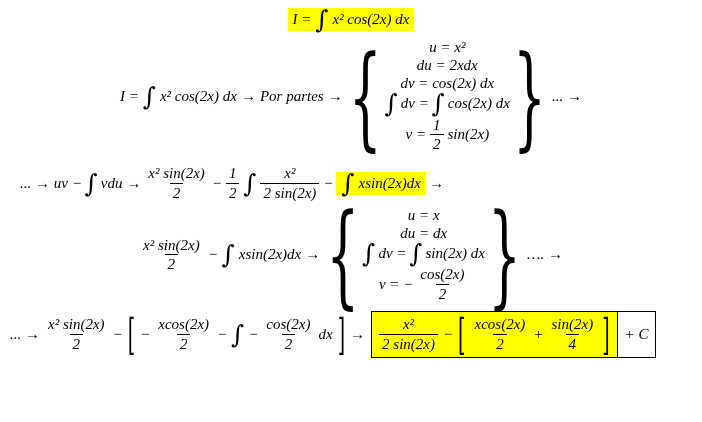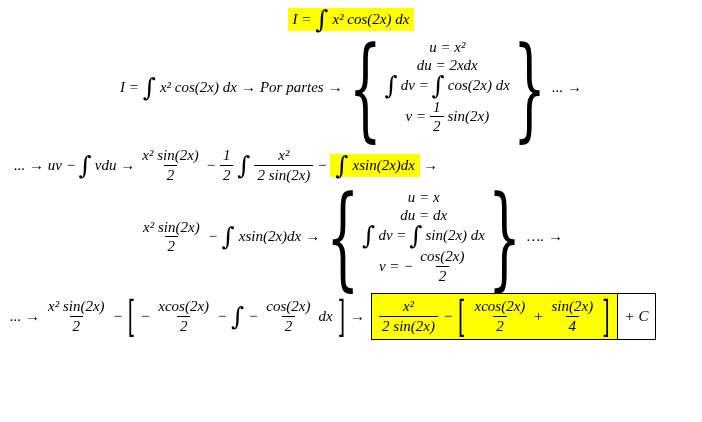--- a/index.html
+++ b/index.html
@@ -8,21 +8,21 @@
     width: 702px; height: 422px; overflow: hidden;
     background: #ffffff; color: #000000;
     font-family: "Liberation Serif", "DejaVu Serif", serif;
     font-style: italic;
     font-size: 15px;
   }
   .page { width: 702px; height: 422px; }
   .line { display: flex; align-items: center; gap: 4px; }
   .l1 { margin-top: 8px; justify-content: center; }
   .l2 { margin-top: 8px; justify-content: center; }
-  .l3 { margin-top: 10px; padding: 0 14px; gap: 3px; }
+  .l3 { margin-top: 10px; padding: 0 20px; gap: 3px; }
   .l4 { margin-top: 4px; justify-content: center; }
   .l5 { margin-top: 8px; padding: 0 10px; gap: 4px; }
   .seg { display: inline-flex; align-items: center; gap: 4px; }
   .hl { background: #ffff00; padding: 1px 5px; }
   .int {
     font-style: normal;
     font-family: "DejaVu Serif", serif;
     font-size: 25px; line-height: 0.85;
     display: inline-block;
   }
@@ -64,20 +64,21 @@
     <span class="int">∫</span>
     <span>x² cos(2x) dx</span>
     <span>→</span>
     <span>Por partes</span>
     <span>→</span>
     <span class="system">
       <span class="big-brace">{</span>
       <span class="syscol">
         <span class="sysrow">u = x²</span>
         <span class="sysrow">du = 2xdx</span>
+        <span class="sysrow">dv = cos(2x) dx</span>
         <span class="sysrow">
           <span class="int">∫</span>
           <span>dv =</span>
           <span class="int">∫</span>
           <span>cos(2x) dx</span>
         </span>
         <span class="sysrow">
           <span>v =</span>
           <span class="frac">
             <span class="num">1</span>

